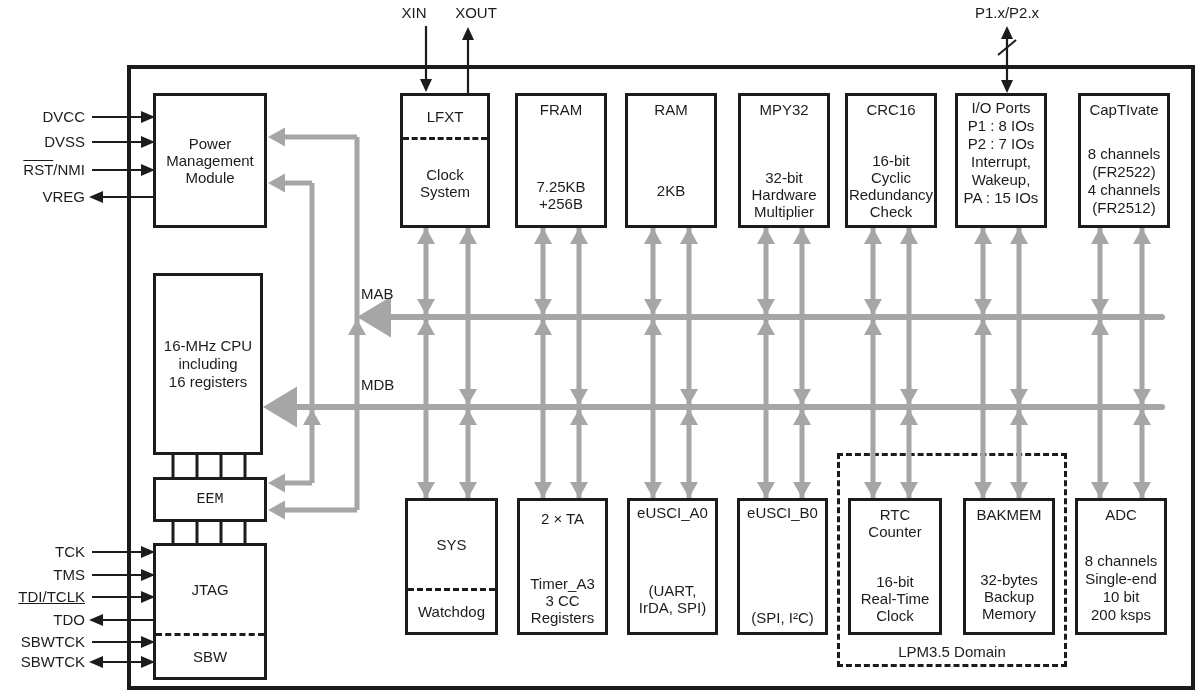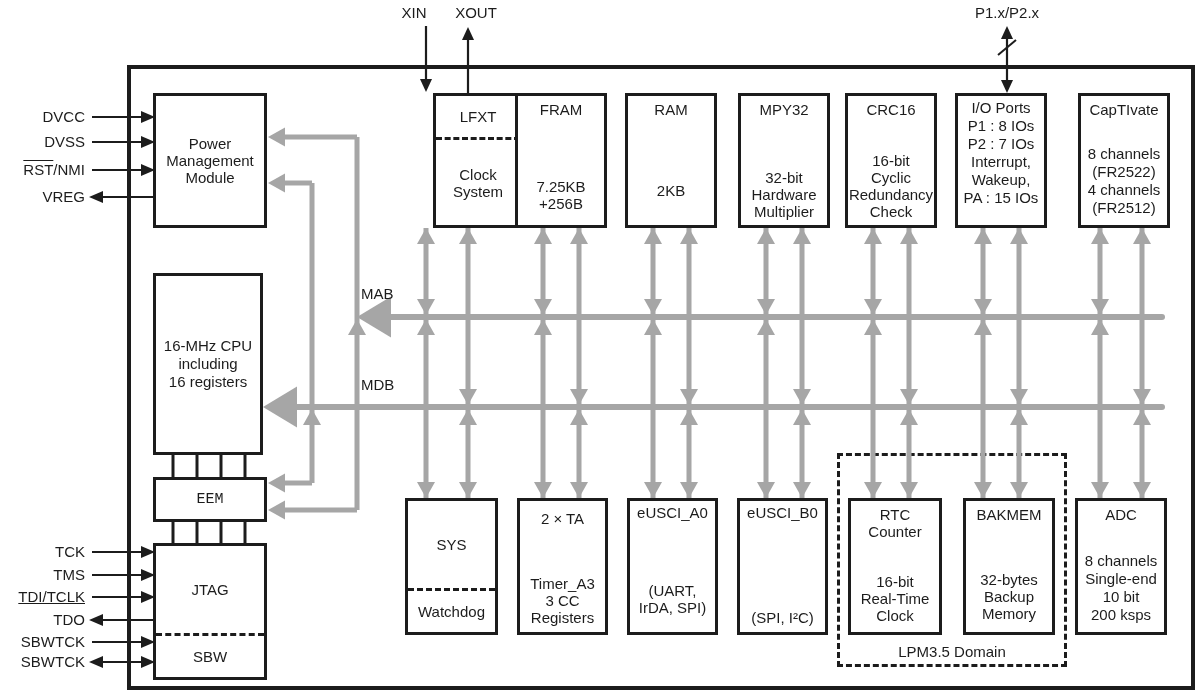--- a/index.html
+++ b/index.html
@@ -189,21 +189,21 @@
         <line x1="245" y1="522" x2="245" y2="543"></line>
     </g>
   </svg>
 
   <div class="block abs center" style="left:153px;top:93px;width:114px;height:135px;">
     <div>Power
 Management
 Module</div>
   </div>
 
-  <div class="block abs" style="left:400px;top:93px;width:90px;height:135px;margin-left:33px;">
+  <div class="block abs" style="left:400px;top:93px;width:90px;height:135px;">
     <div class="sec" style="height:41px;">LFXT</div>
     <div class="divider"></div>
     <div class="sec" style="flex:1;">Clock
 System</div>
   </div>
 
   <div class="block abs" style="left:515px;top:93px;width:92px;height:135px;">
     <div class="bt">FRAM</div>
     <div class="bd" style="padding-bottom:13px;">7.25KB
 +256B</div>

